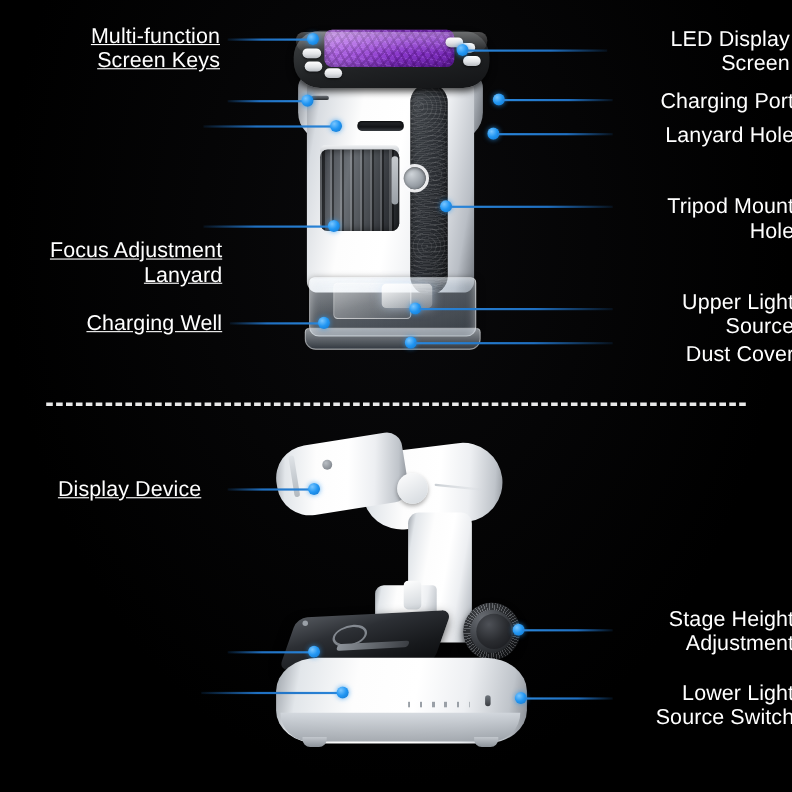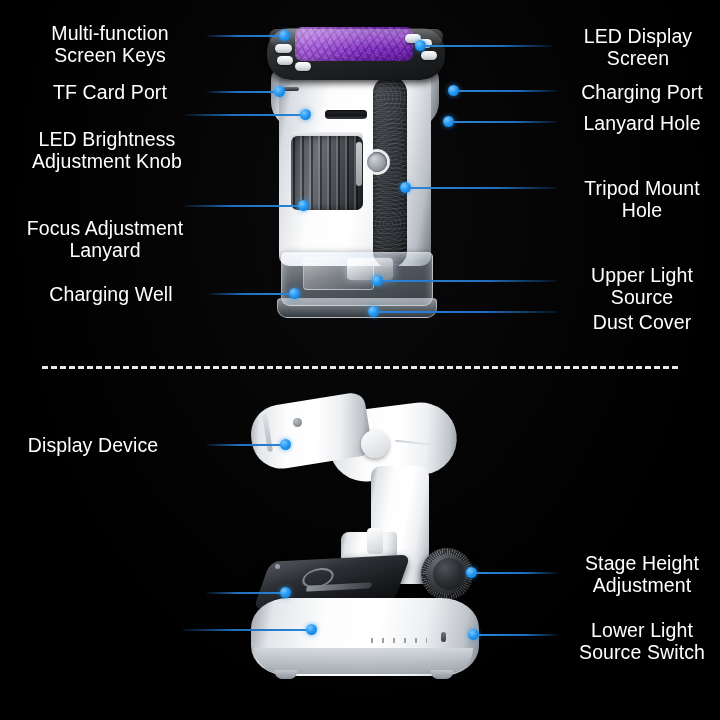--- a/index.html
+++ b/index.html
@@ -5,22 +5,22 @@
   html,body{margin:0;padding:0;background:#000;}
   body{width:720px;height:720px;overflow:hidden;
        font-family:"Liberation Sans","DejaVu Sans",sans-serif;}
 
   #stage{position:relative;width:720px;height:720px;background:#000;
          background:radial-gradient(ellipse at 50% 30%, #0a0a0c 0%, #000 70%);}
 
   
   .label{position:absolute;color:#fff;font-size:19.5px;line-height:1.14;
          letter-spacing:.1px;white-space:pre-line;}
-  .label.l{text-align:center;}
-  .label.r{text-align:center;}
+  .label.l{text-align:right;text-decoration:underline;}
+  .label.r{text-align:right;}
 
   
   .leader{position:absolute;height:2px;
           background:linear-gradient(90deg,rgba(22,85,150,.15) 0%,#1f6fc0 40%,#2a86da 100%);}
   .leader.rev{background:linear-gradient(270deg,rgba(22,85,150,.15) 0%,#1f6fc0 40%,#2a86da 100%);}
   .dot{position:absolute;width:11px;height:11px;border-radius:50%;
        background:radial-gradient(circle at 35% 32%,#79c6ff 0%,#2196f3 48%,#1072c8 100%);
        box-shadow:0 0 5px rgba(40,150,240,.75);}
 
   
@@ -212,28 +212,25 @@
     <div class="d1-well"></div>
     <div class="d1-upper-light"></div>
     <div class="d1-dust"></div>
   </div>
 
   <div class="label l" style="left:20px;top:22px;width:180px;">Multi-function
 Screen Keys</div>
   <div class="leader" style="left:207px;top:35px;width:77px;"></div>
   <div class="dot" style="left:279px;top:30px;"></div>
 
-  <div class="label l" style="left:20px;top:81px;width:180px;">TF Card Port</div>
   <div class="leader" style="left:207px;top:91px;width:72px;"></div>
   <div class="dot" style="left:274px;top:86px;"></div>
 
   <div class="leader" style="left:185px;top:114px;width:120px;"></div>
   <div class="dot" style="left:300px;top:109px;"></div>
-  <div class="label l" style="left:12px;top:128px;width:190px;">LED Brightness
-Adjustment Knob</div>
 
   <div class="leader" style="left:185px;top:205px;width:118px;"></div>
   <div class="dot" style="left:298px;top:200px;"></div>
   <div class="label l" style="left:8px;top:217px;width:194px;">Focus Adjustment
 Lanyard</div>
 
   <div class="label l" style="left:20px;top:283px;width:182px;">Charging Well</div>
   <div class="leader" style="left:209px;top:293px;width:85px;"></div>
   <div class="dot" style="left:289px;top:288px;"></div>
 

